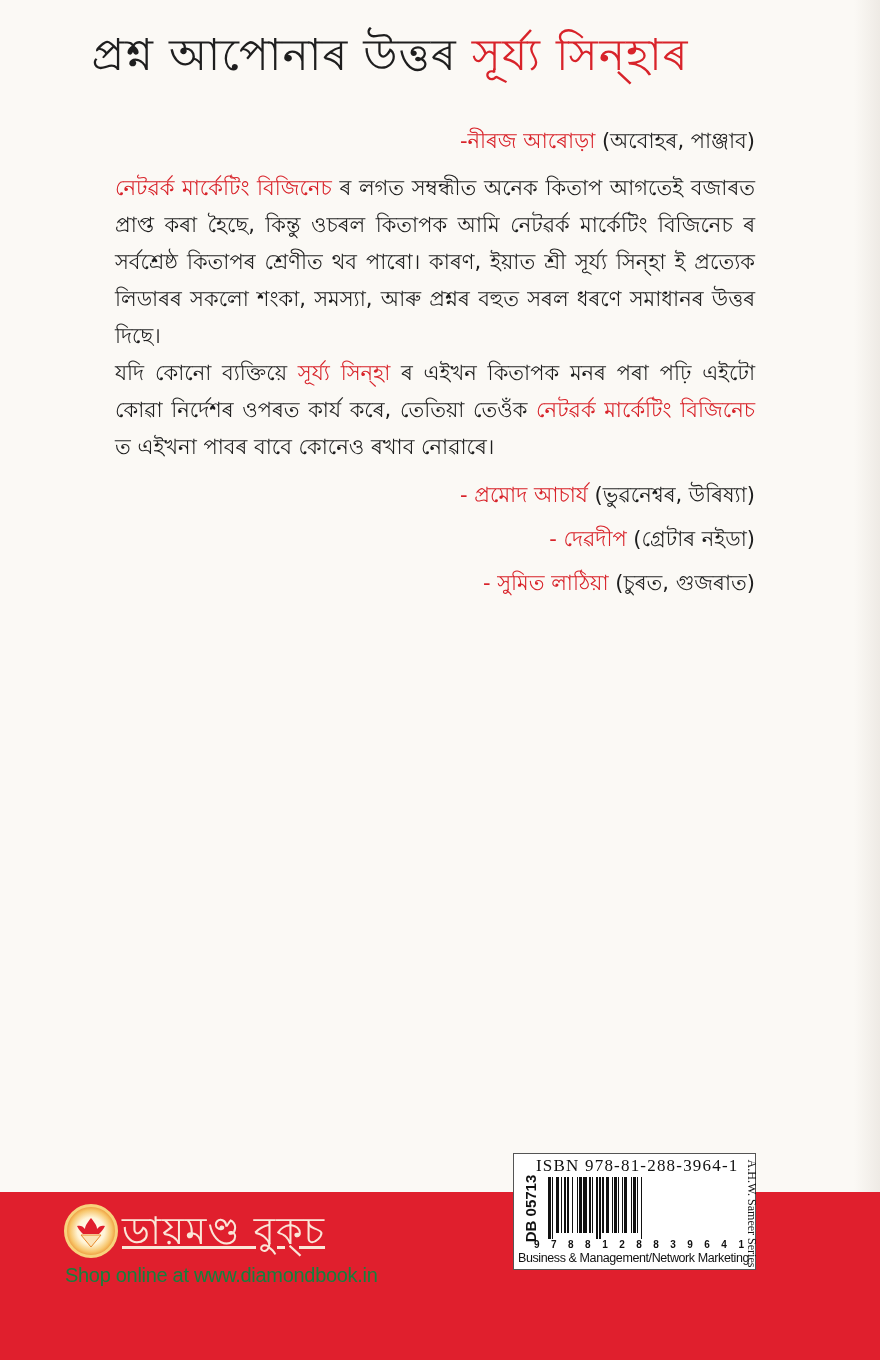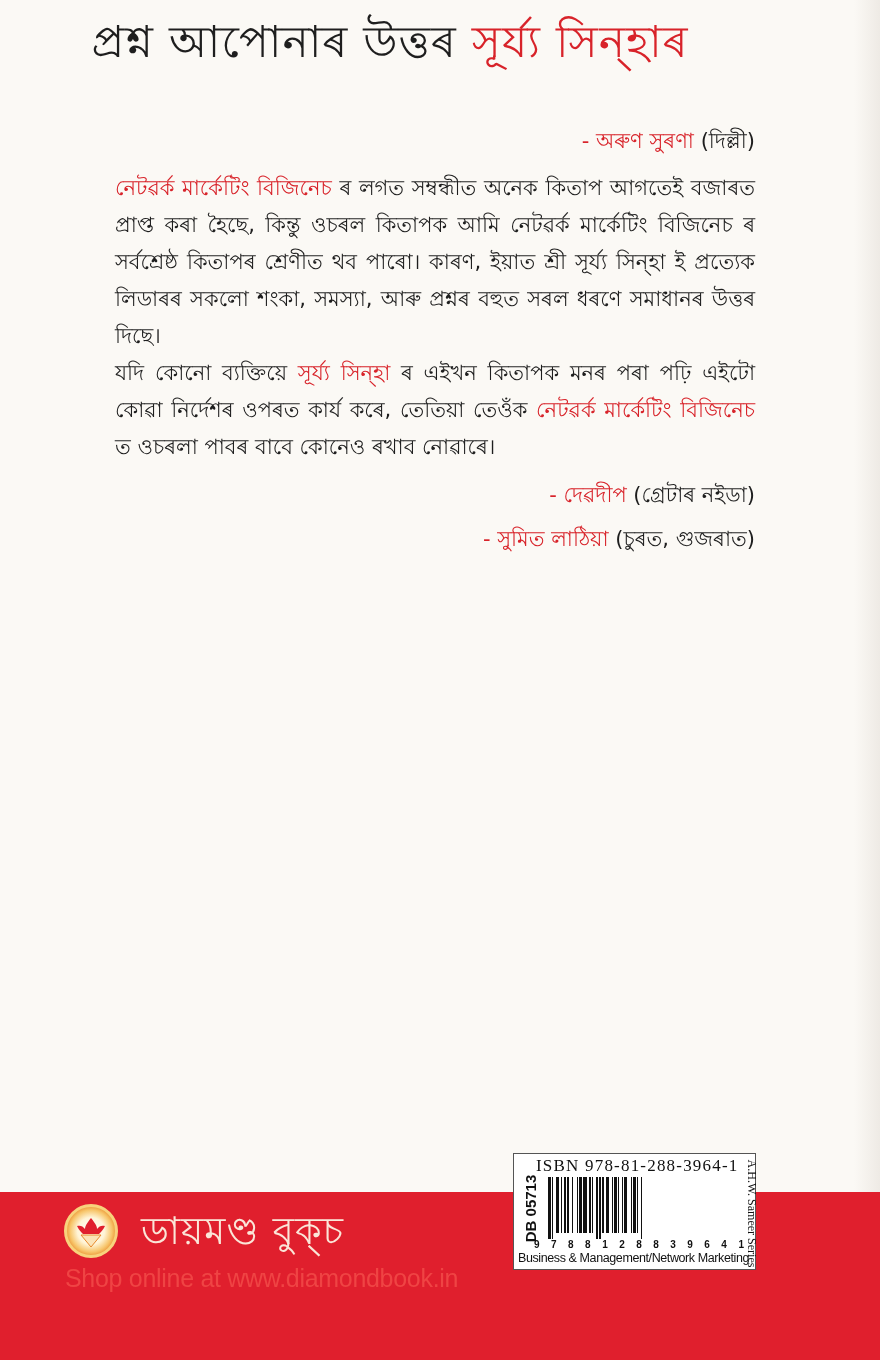--- a/index.html
+++ b/index.html
@@ -8,21 +8,21 @@
       position: relative;
       background: #fbf9f5;
       font-family: "DejaVu Sans", sans-serif;
       color: #1d1d1d;
     }
     .page-edge {
       position: absolute; top: 0; right: 0; width: 26px; height: 1192px;
       background: linear-gradient(to right, rgba(0,0,0,0), rgba(200,190,180,0.25));
     }
     .title {
-      position: absolute; top: 12px; left: 0; width: 780px;
+      position: absolute; top: 25px; left: 0; width: 780px;
       text-align: center;
       font-size: 44px; line-height: 60px; font-weight: normal;
       letter-spacing: 1px;
       color: #1e1e1e;
       font-family: "DejaVu Sans", sans-serif;
     }
     .title .red { color: #d8232a; }
     .content {
       position: absolute; top: 112px; left: 115px; width: 640px;
     }
@@ -49,29 +49,30 @@
       display: flex; align-items: center;
     }
     .logo-mark {
       width: 54px; height: 54px; border-radius: 50%;
       background: radial-gradient(circle at 50% 50%, #ffffff 0%, #fff4d6 40%, #f7c56a 62%, #e8882a 78%, #e01f2d 100%);
       position: relative;
       border: 3px solid #f8d27c;
     }
     .logo-mark svg { position: absolute; left: 6px; top: 7px; }
     .logo-text {
-      margin-left: 23px;
+      margin-left: 4px;
       font-size: 38px; line-height: 50px;
       color: #fbe6d8;
       letter-spacing: 1px;
+      text-decoration: underline;
     }
     .shop-line {
       position: absolute; left: 65px; top: 1264px;
       font-family: "Liberation Sans", sans-serif;
-      font-size: 25px; color: #ef4444;
+      font-size: 20px; color: #15803d;
       letter-spacing: -0.3px;
     }
     .barcode-box {
       position: absolute; left: 513px; top: 1153px;
       width: 243px; height: 117px;
       background: #ffffff;
       border: 1px solid #555;
     }
     .isbn-text {
       position: absolute; left: 22px; top: 2px; width: 200px;
@@ -119,23 +120,24 @@
 <body>
 
 <div class="page-edge"></div>
 
 <h1 class="title">
   <span>প্ৰশ্ন আপোনাৰ উত্তৰ</span>
   <span class="red">সূৰ্য্য সিন্হাৰ</span>
 </h1>
 
 <div class="content" id="testimonials">
-    <div class="attr"><span class="name">- অৰুণ সুৰণা</span><span> (দিল্লী)</span></div>
+    <div class="attr"><span class="name">-নীৰজ আৰোড়া</span><span> (অবোহৰ, পাঞ্জাব)</span></div>
     <p class="para"><span class="hl">নেটৱৰ্ক মাৰ্কেটিং বিজিনেচ</span><span> ৰ লগত সম্বন্ধীত অনেক কিতাপ আগতেই বজাৰত প্ৰাপ্ত কৰা হৈছে, কিন্তু ওচৰল কিতাপক আমি নেটৱৰ্ক মাৰ্কেটিং বিজিনেচ ৰ সৰ্বশ্ৰেষ্ঠ কিতাপৰ শ্ৰেণীত থব পাৰো। কাৰণ, ইয়াত শ্ৰী সূৰ্য্য সিন্হা ই প্ৰত্যেক লিডাৰৰ সকলো শংকা, সমস্যা, আৰু প্ৰশ্নৰ বহুত সৰল ধৰণে সমাধানৰ উত্তৰ দিছে।</span></p>
-    <p class="para"><span>যদি কোনো ব্যক্তিয়ে </span><span class="hl">সূৰ্য্য সিন্হা</span><span> ৰ এইখন কিতাপক মনৰ পৰা পঢ়ি এইটো কোৱা নিৰ্দেশৰ ওপৰত কাৰ্য কৰে, তেতিয়া তেওঁক </span><span class="hl">নেটৱৰ্ক মাৰ্কেটিং বিজিনেচ</span><span> ত ওচৰলা পাবৰ বাবে কোনেও ৰখাব নোৱাৰে।</span></p>
+    <p class="para"><span>যদি কোনো ব্যক্তিয়ে </span><span class="hl">সূৰ্য্য সিন্হা</span><span> ৰ এইখন কিতাপক মনৰ পৰা পঢ়ি এইটো কোৱা নিৰ্দেশৰ ওপৰত কাৰ্য কৰে, তেতিয়া তেওঁক </span><span class="hl">নেটৱৰ্ক মাৰ্কেটিং বিজিনেচ</span><span> ত এইখনা পাবৰ বাবে কোনেও ৰখাব নোৱাৰে।</span></p>
+    <div class="attr"><span class="name">- প্ৰমোদ আচাৰ্য</span><span> (ভুৱনেশ্বৰ, উৰিষ্যা)</span></div>
     <div class="attr"><span class="name">- দেৱদীপ</span><span> (গ্ৰেটাৰ নইডা)</span></div>
     <div class="attr"><span class="name">- সুমিত লাঠিয়া</span><span> (চুৰত, গুজৰাত)</span></div>
   </div>
 
 <div class="red-band"></div>
 
 <div class="logo">
   <div class="logo-mark">
     <svg width="36" height="36" viewBox="0 0 36 36">
       <path d="M18 4 C14 9 12 12 12 15 C10 12 7 11 4 12 C6 16 8 18 10 20 L26 20 C28 18 30 16 32 12 C29 11 26 12 24 15 C24 12 22 9 18 4 Z" fill="#e01f2d"></path>

